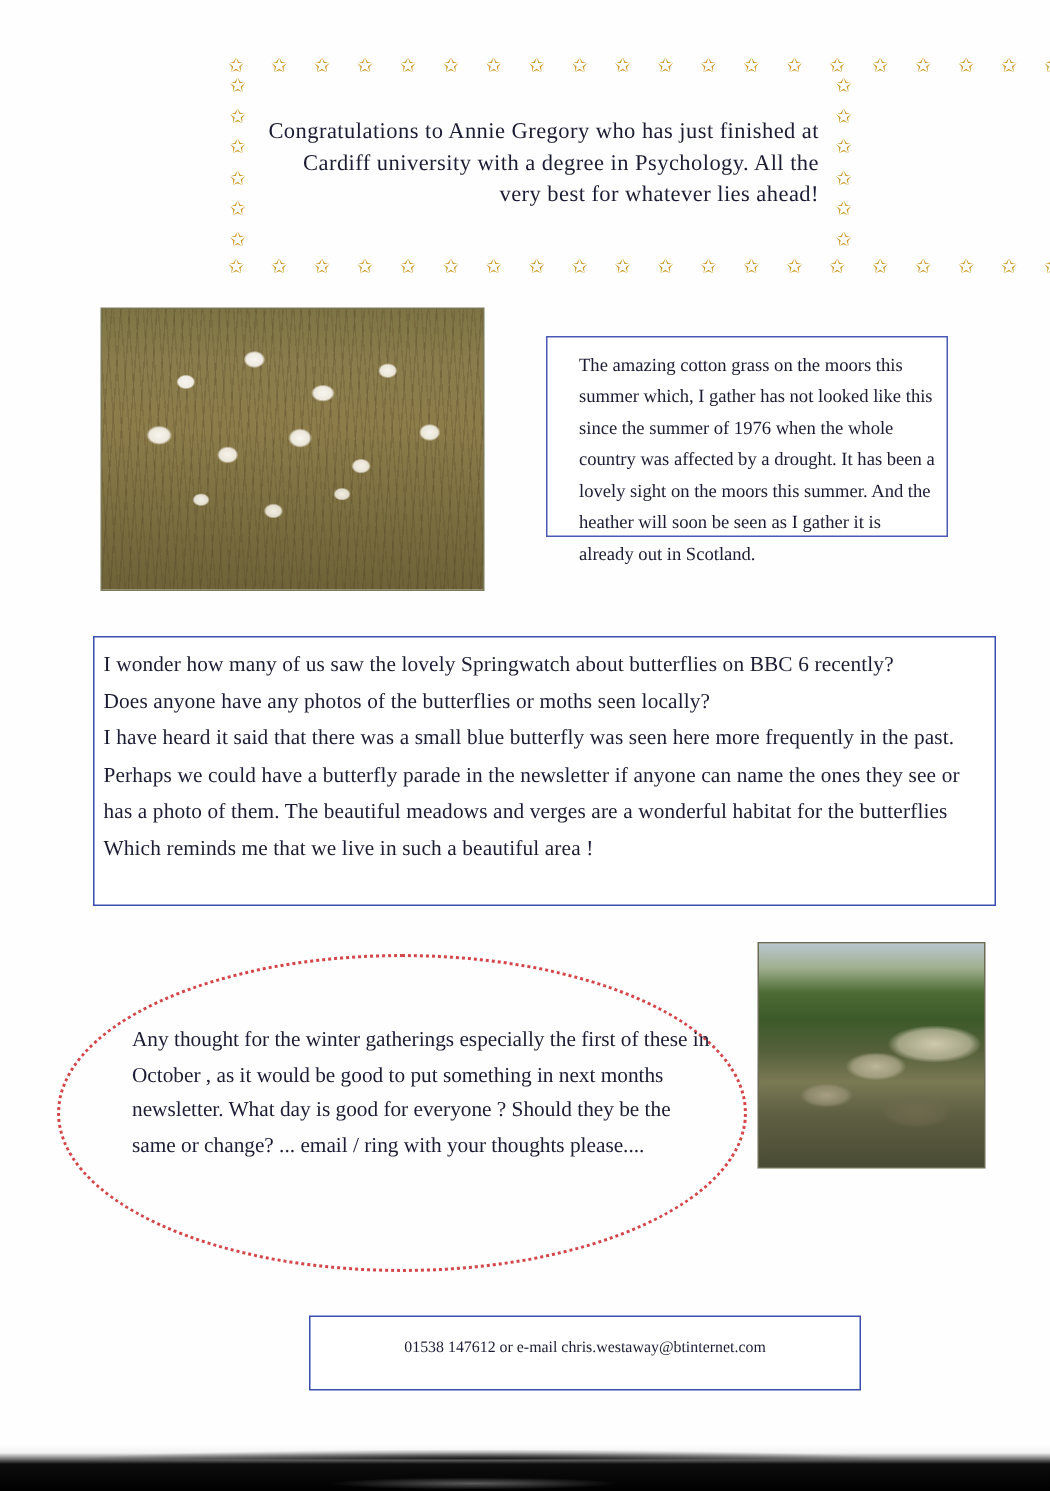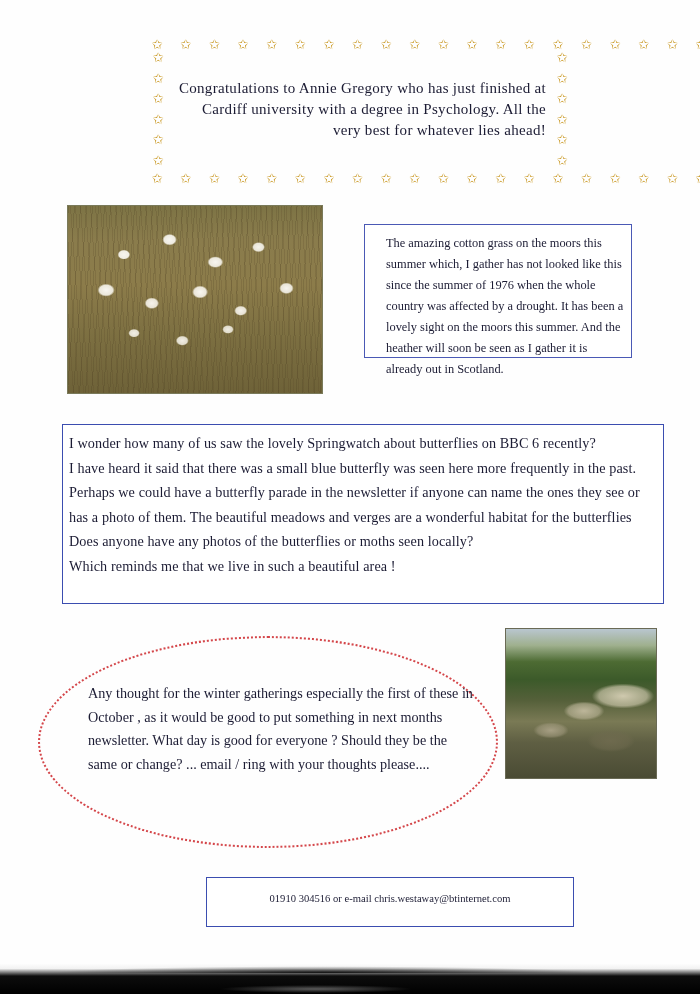--- a/index.html
+++ b/index.html
@@ -252,30 +252,30 @@
   </div>
 
   <div class="photo-cotton"></div>
 
   <div class="cotton-note">
     <p>The amazing cotton grass on the moors this summer which, I gather has not looked like this since the summer of 1976 when the whole country was affected by a drought. It has been a lovely sight on the moors this summer. And the heather will soon be seen as I gather it is already out in Scotland.</p>
   </div>
 
   <div class="butterfly-box">
     <p>I wonder how many of us saw the lovely Springwatch about butterflies on BBC 6 recently?</p>
+    <p>Does anyone have any photos of the butterflies or moths seen locally?</p>
     <p>I have heard it said that there was a small blue butterfly was seen here more frequently in the past. Perhaps we could have a butterfly parade in the newsletter if anyone can name the ones they see or has a photo of them. The beautiful meadows and verges are a wonderful habitat for the butterflies</p>
-    <p>Does anyone have any photos of the butterflies or moths seen locally?</p>
     <p>Which reminds me that we live in such a beautiful area !</p>
   </div>
 
   <div class="ellipse-note"></div>
   <div class="ellipse-text">Any thought for the winter gatherings especially the first of these in October , as it would be good to put something in next months newsletter. What day is good for everyone ? Should they be the same or change? ... email / ring with your thoughts please....</div>
 
   <div class="photo-harvest"></div>
 
   <div class="footer-box">
-    <div class="line2">01910 304516 or e-mail chris.westaway@btinternet.com</div>
+    <div class="line2">01538 147612 or e-mail chris.westaway@btinternet.com</div>
   </div>
 
   <div class="scan-edge"></div>
   <div class="scan-smudge"></div>
 
 </div>
 
 </body></html>

